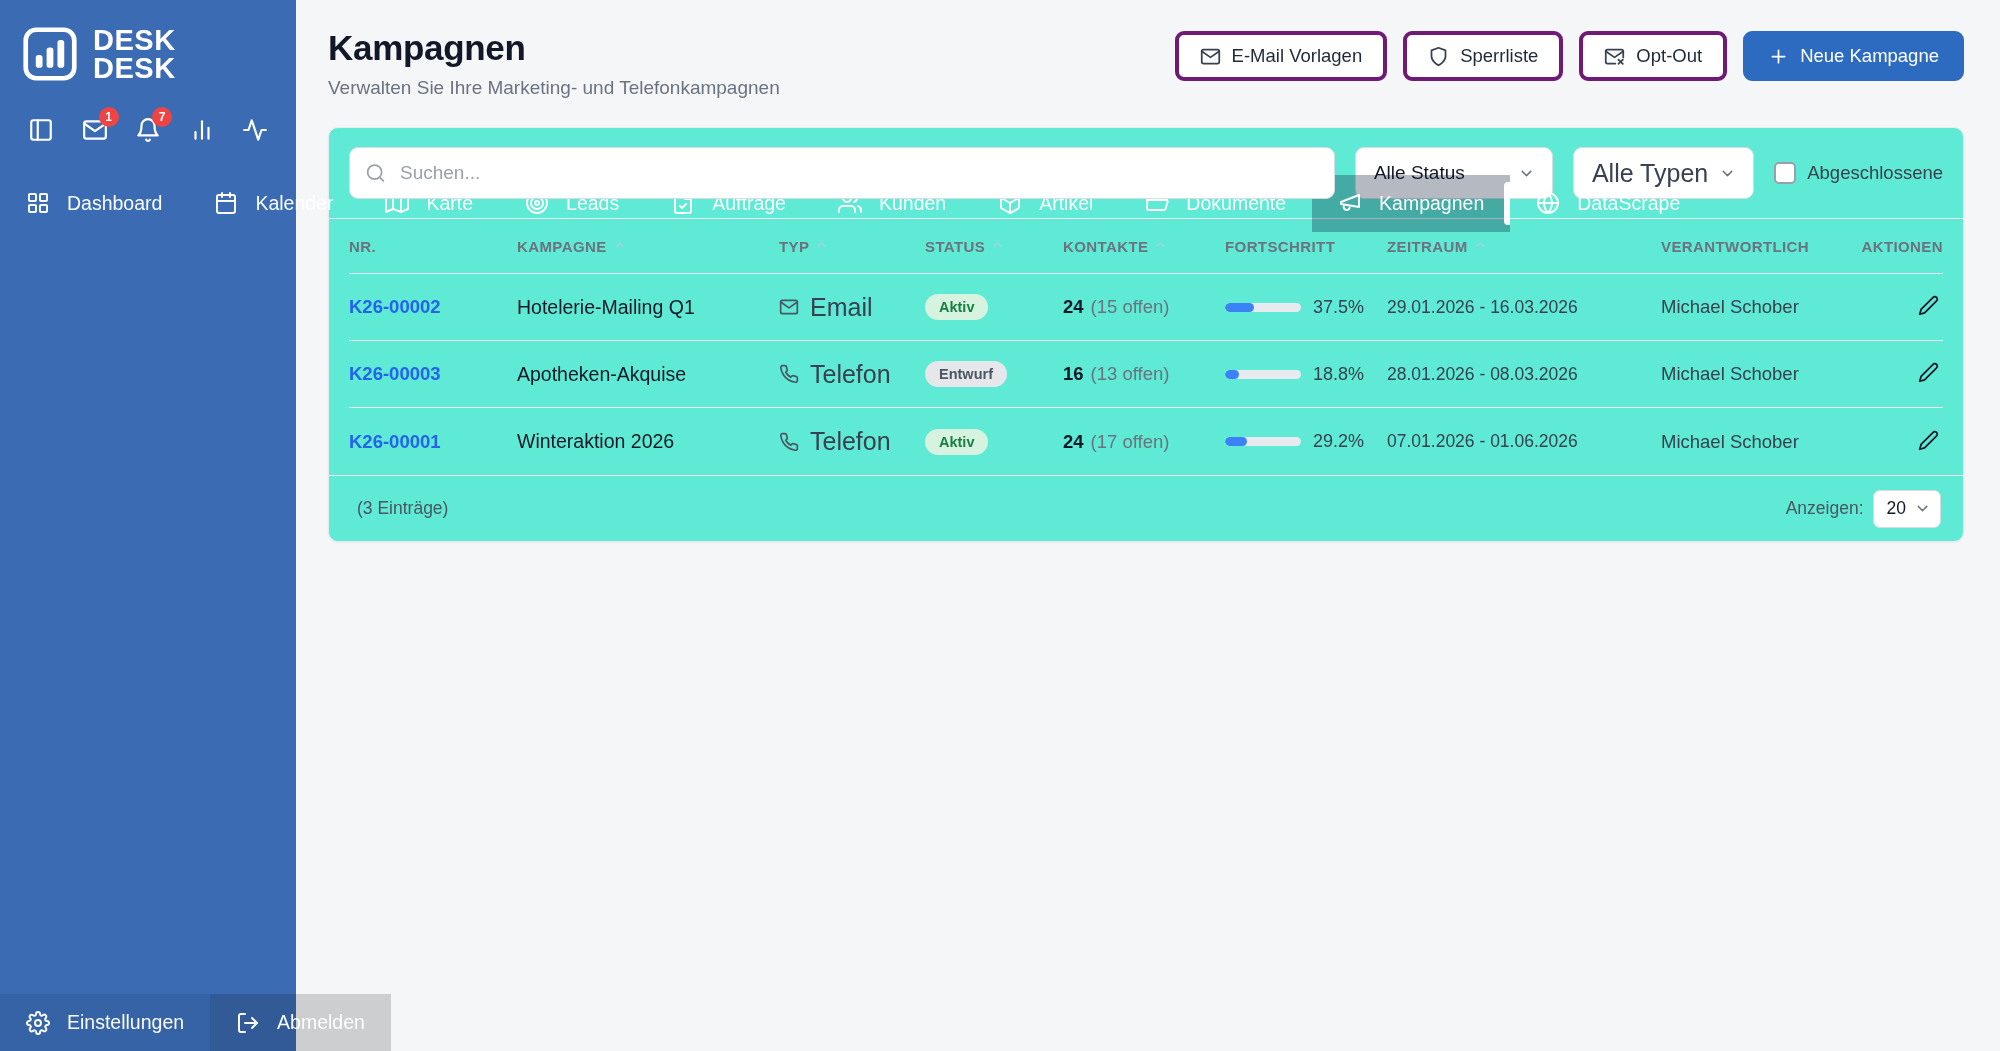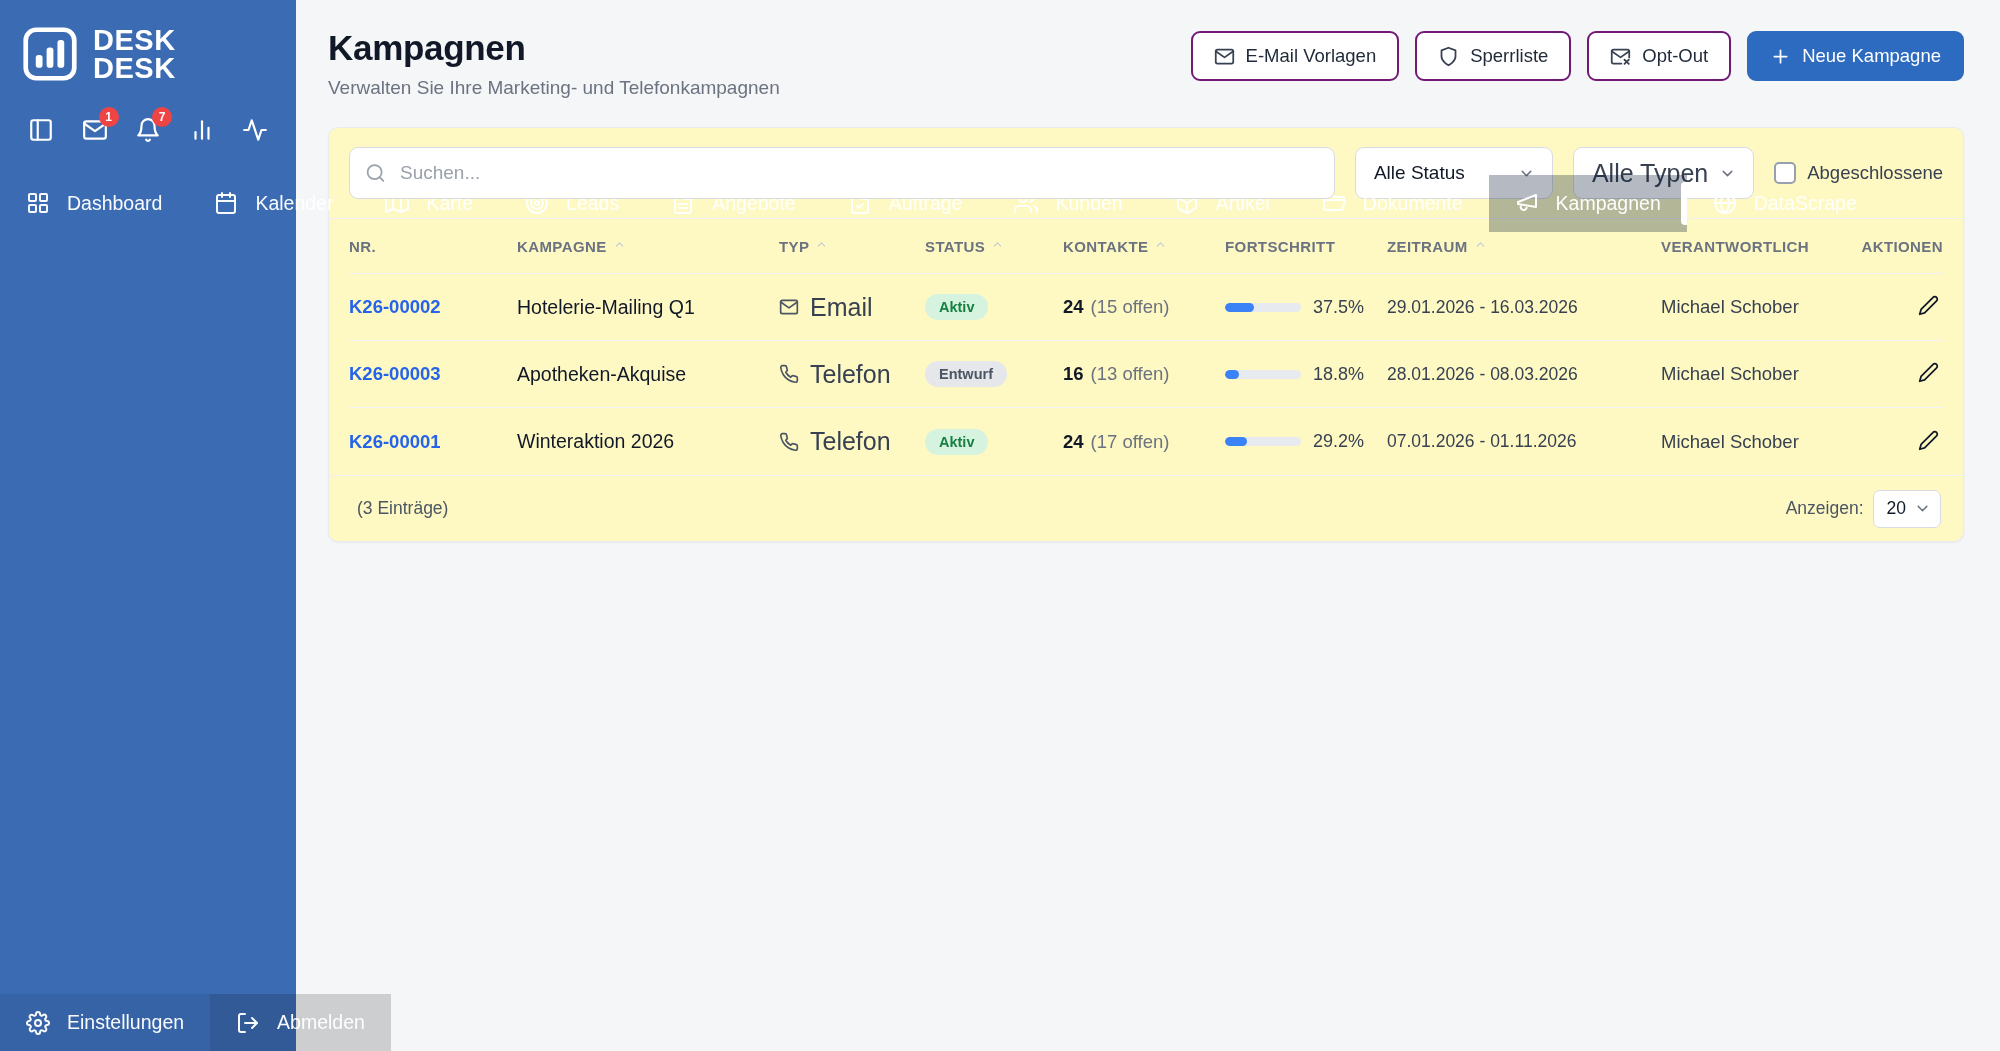--- a/index.html
+++ b/index.html
@@ -27,27 +27,27 @@
   .nav-item.active::after{content:"";position:absolute;right:0;top:7px;bottom:7px;width:6px;background:#fff;border-radius:4px 0 0 4px}
   .nav.bottom .nav-item.dim1{background:rgba(0,0,0,.08)}
   .nav.bottom .nav-item.dim2{background:rgba(0,0,0,.16)}
 
   
   .main{flex:1;padding:28px 36px 0 32px;overflow:hidden}
   .page-header{display:flex;justify-content:space-between;align-items:flex-start}
   h1{font-size:35px;font-weight:700;color:#111827;letter-spacing:-.3px}
   .subtitle{font-size:19px;color:#6b7280;margin-top:9px}
   .header-actions{display:flex;gap:16px;align-items:center;margin-top:3px}
-  .hbtn{display:flex;align-items:center;gap:11px;height:50px;padding:0 21px;background:#fff;border:2px solid #701a75;border-radius:9px;font-size:18.5px;color:#1f2937;font-family:inherit;cursor:pointer;white-space:nowrap}
+  .hbtn{display:flex;align-items:center;gap:11px;height:50px;padding:0 21px;background:#fff;border:4px solid #701a75;border-radius:9px;font-size:18.5px;color:#1f2937;font-family:inherit;cursor:pointer;white-space:nowrap}
   .hbtn .btn-ic{display:flex;color:#374151}
   .hbtn .btn-ic svg{width:21px;height:21px}
   .hbtn.primary{background:var(--accent,#2c6bc0);border-color:var(--accent,#2c6bc0);color:#fff;font-weight:500}
   .hbtn.primary .btn-ic{color:#fff}
 
-  .card{margin-top:28px;background:#fef9c3;border:1px solid #e9ebef;border-radius:10px;box-shadow:0 1px 2px rgba(16,24,40,.05)}
+  .card{margin-top:28px;background:#5eead4;border:1px solid #e9ebef;border-radius:10px;box-shadow:0 1px 2px rgba(16,24,40,.05)}
   .filters{display:flex;align-items:center;gap:20px;padding:19px 20px;border-bottom:1px solid #eef0f3}
   .search{flex:1;position:relative}
   .search .s-icon{position:absolute;left:16px;top:50%;transform:translateY(-50%);color:#9aa1ab;display:flex}
   .search .s-icon svg{width:21px;height:21px}
   .search input{width:100%;height:52px;border:1px solid #d8dce2;border-radius:9px;padding:0 16px 0 50px;font-size:19px;font-family:inherit;color:#111827;outline:none;background:#fff}
   .search input::placeholder{color:#9aa1ab}
   .select-wrap{display:flex;align-items:center;justify-content:space-between;gap:14px;height:52px;min-width:198px;border:1px solid #d8dce2;border-radius:9px;background:#fff;padding:0 17px 0 18px;font-size:19px;color:#111827;cursor:pointer;white-space:nowrap}
   .select-wrap .chev{display:flex;color:#6b7280}
   .select-wrap .chev svg{width:17px;height:17px}
   .select-wrap.type{min-width:172px}
@@ -194,31 +194,20 @@
               <circle cx="12" cy="12" r="2"></circle>
             </svg>
           </span>
           <span class="nav-label">Leads</span>
         </div>
         <div class="nav-item">
           <span class="nav-ic">
             <svg viewBox="0 0 24 24" fill="none" stroke="currentColor" stroke-width="2" stroke-linecap="round" stroke-linejoin="round">
               <path d="M14 2H6a2 2 0 0 0-2 2v16a2 2 0 0 0 2 2h12a2 2 0 0 0 2-2V8z"></path>
               <polyline points="14,2 14,8 20,8"></polyline>
-              <line x1="8" y1="13" x2="16" y2="13"></line>
-              <line x1="8" y1="17" x2="16" y2="17"></line>
-            </svg>
-          </span>
-          <span class="nav-label">Angebote</span>
-        </div>
-        <div class="nav-item">
-          <span class="nav-ic">
-            <svg viewBox="0 0 24 24" fill="none" stroke="currentColor" stroke-width="2" stroke-linecap="round" stroke-linejoin="round">
-              <path d="M14 2H6a2 2 0 0 0-2 2v16a2 2 0 0 0 2 2h12a2 2 0 0 0 2-2V8z"></path>
-              <polyline points="14,2 14,8 20,8"></polyline>
               <polyline points="9,15 11,17 15,13"></polyline>
             </svg>
           </span>
           <span class="nav-label">Aufträge</span>
         </div>
         <div class="nav-item">
           <span class="nav-ic">
             <svg viewBox="0 0 24 24" fill="none" stroke="currentColor" stroke-width="2" stroke-linecap="round" stroke-linejoin="round">
               <path d="M17 21v-2a4 4 0 0 0-4-4H5a4 4 0 0 0-4 4v2"></path>
               <circle cx="9" cy="7" r="4"></circle>
@@ -500,21 +489,21 @@
                 <span>Telefon</span>
               </div>
               <div class="td"><span class="badge-pill active">Aktiv</span></div>
               <div class="td"><span class="contacts-n">24</span><span class="contacts-open">(17 offen)</span></div>
               <div class="td progress">
                 <span class="pbar">
                   <span class="pfill" style="width: 29.2%;"></span>
                 </span>
                 <span class="plabel">29.2%</span>
               </div>
-              <div class="td period"><span>07.01.2026 - 01.11.2026</span></div>
+              <div class="td period"><span>07.01.2026 - 01.06.2026</span></div>
               <div class="td owner"><span>Michael Schober</span></div>
               <div class="td actions">
                 <button class="edit-btn">
                   <span><svg viewBox="0 0 24 24" fill="none" stroke="currentColor" stroke-width="2" stroke-linecap="round" stroke-linejoin="round">
                       <path d="M17 3a2.85 2.83 0 1 1 4 4L7.5 20.5 2 22l1.5-5.5z"></path>
                     </svg></span>
                 </button>
               </div>
             </div>
           </div>

